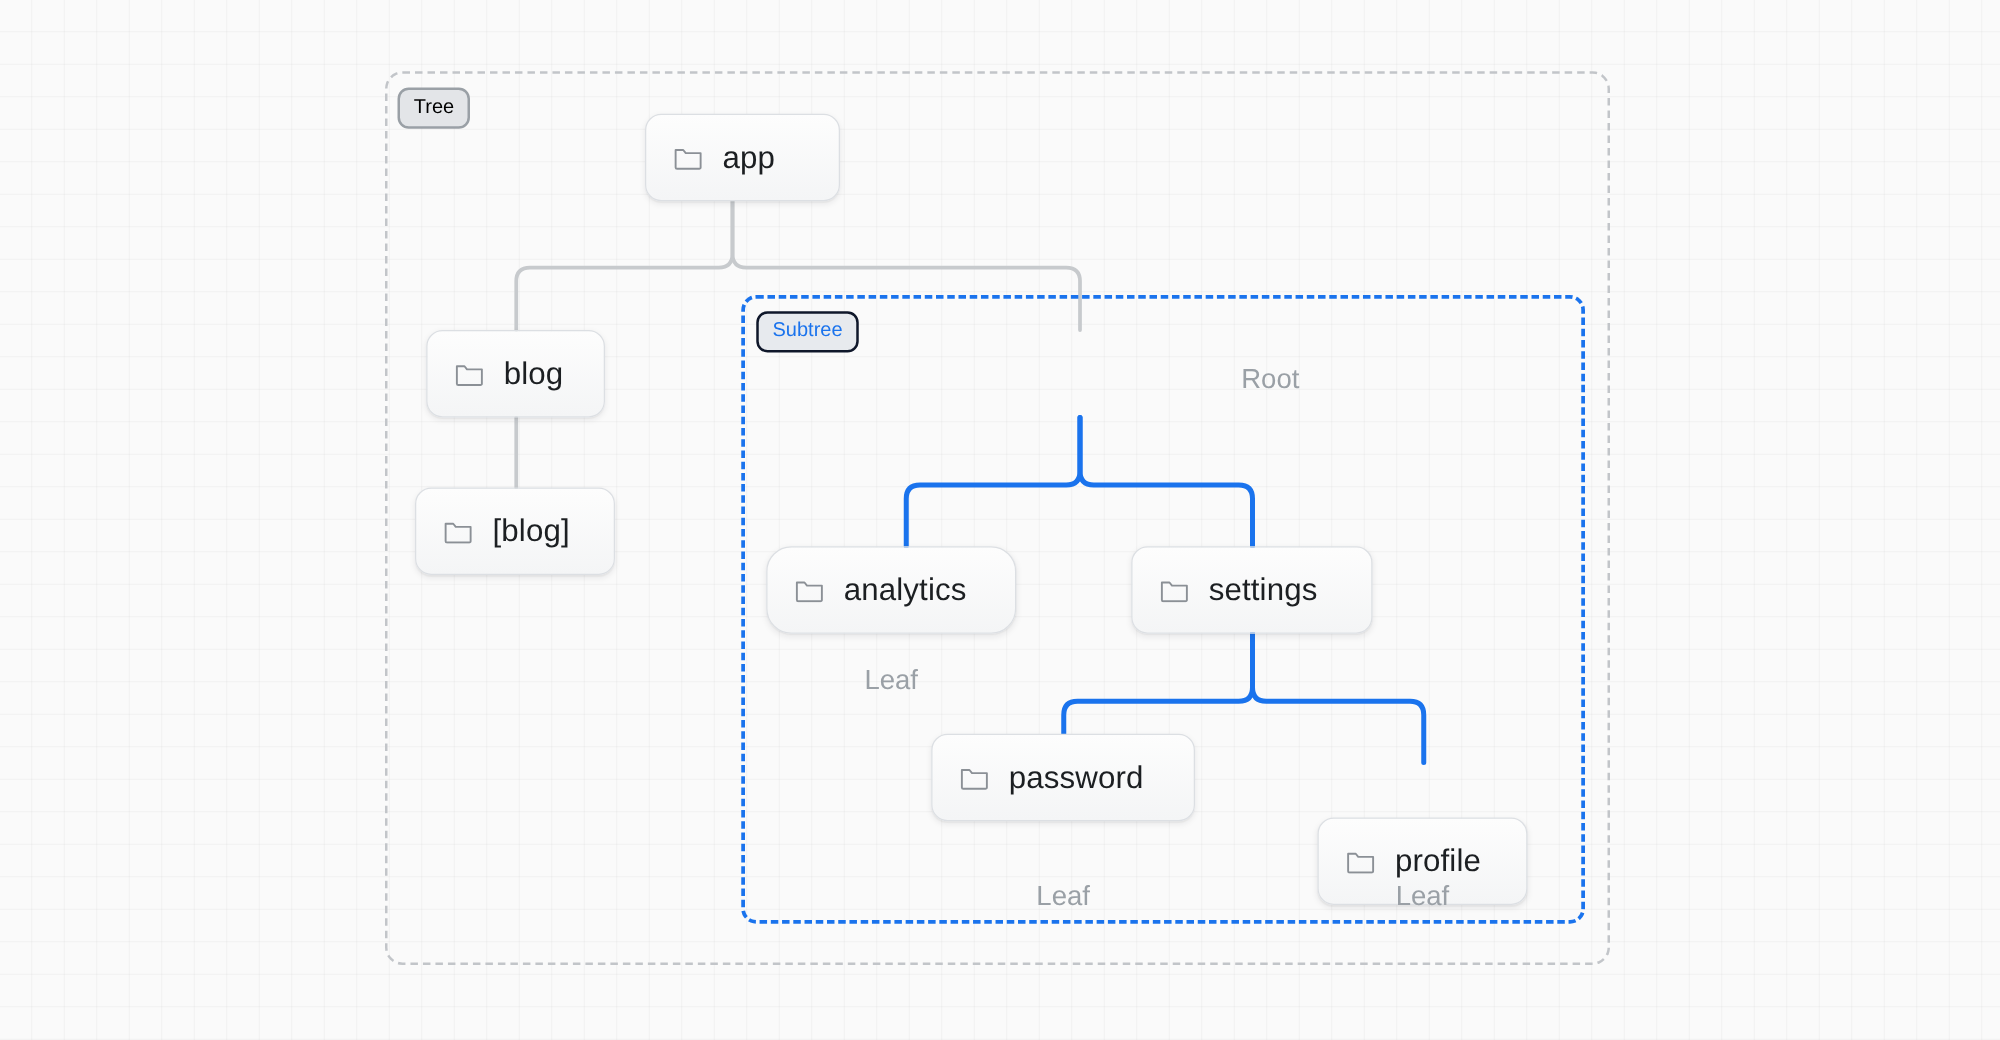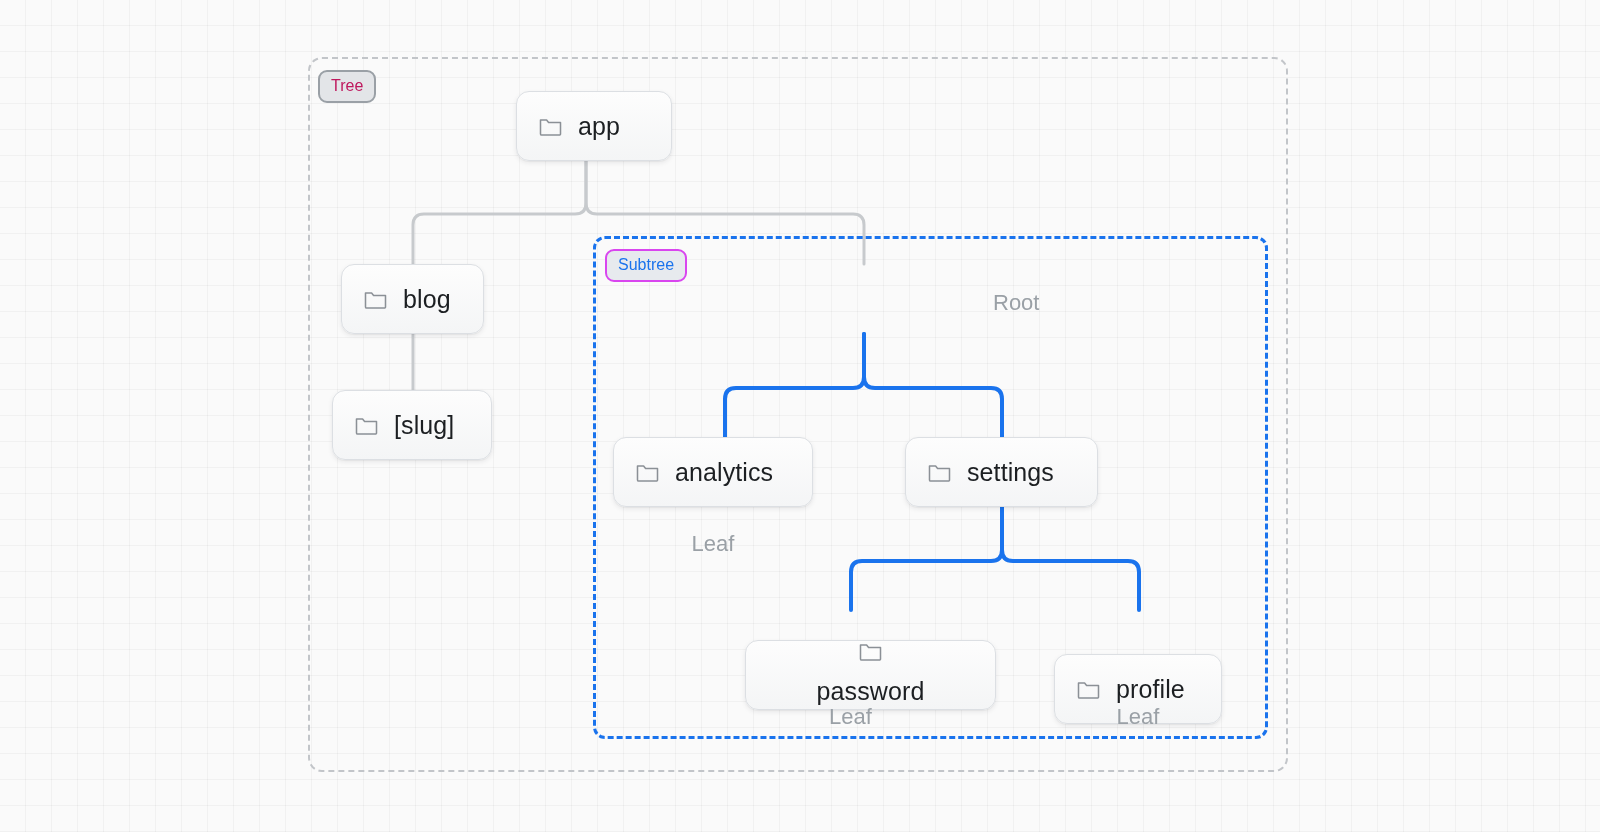--- a/index.html
+++ b/index.html
@@ -62,25 +62,25 @@
     justify-content: center;
     border-radius: 9px;
     font-size: 16px;
     line-height: 1;
     padding: 6px 11px 7px 11px;
     white-space: nowrap;
   }
   .badge-tree {
     background: #e3e5e8;
     border: 2px solid #9aa0a6;
-    color: #be185d;
+    color: #000000;
   }
   .badge-subtree {
     background: #e7eaee;
-    border: 2px solid #d946ef;
+    border: 2px solid #0f172a;
     color: #1a73ed;
   }
 
   
   .node {
     position: absolute;
     box-sizing: border-box;
     display: flex;
     align-items: center;
     gap: 16px;
@@ -157,39 +157,39 @@
     <svg class="folder-icon" viewBox="0 0 24 21" xmlns="http://www.w3.org/2000/svg">
       <path d="M1.5,4.2 h6.4 l2.1,2.6 h12.5 v12.0 a1.2,1.2 0 0 1 -1.2,1.2 h-18.6 a1.2,1.2 0 0 1 -1.2,-1.2 z" fill="none" stroke="#8b9096" stroke-width="1.6" stroke-linejoin="round"></path>
     </svg>
     <span class="node-label">blog</span>
   </div>
 
   <div class="node" style="left:332px; top:390px; width:160px;">
     <svg class="folder-icon" viewBox="0 0 24 21" xmlns="http://www.w3.org/2000/svg">
       <path d="M1.5,4.2 h6.4 l2.1,2.6 h12.5 v12.0 a1.2,1.2 0 0 1 -1.2,1.2 h-18.6 a1.2,1.2 0 0 1 -1.2,-1.2 z" fill="none" stroke="#8b9096" stroke-width="1.6" stroke-linejoin="round"></path>
     </svg>
-    <span class="node-label">[slug]</span>
-  </div>
-
-
-  <div class="node" style="left:613px; top:437px; width:200px;">
+    <span class="node-label">[blog]</span>
+  </div>
+
+
+  <div class="node" style="left:613px; top:437px; width:200px;border-radius:20px;">
     <svg class="folder-icon" viewBox="0 0 24 21" xmlns="http://www.w3.org/2000/svg">
       <path d="M1.5,4.2 h6.4 l2.1,2.6 h12.5 v12.0 a1.2,1.2 0 0 1 -1.2,1.2 h-18.6 a1.2,1.2 0 0 1 -1.2,-1.2 z" fill="none" stroke="#8b9096" stroke-width="1.6" stroke-linejoin="round"></path>
     </svg>
     <span class="node-label">analytics</span>
   </div>
 
   <div class="node" style="left:905px; top:437px; width:193px;">
     <svg class="folder-icon" viewBox="0 0 24 21" xmlns="http://www.w3.org/2000/svg">
       <path d="M1.5,4.2 h6.4 l2.1,2.6 h12.5 v12.0 a1.2,1.2 0 0 1 -1.2,1.2 h-18.6 a1.2,1.2 0 0 1 -1.2,-1.2 z" fill="none" stroke="#8b9096" stroke-width="1.6" stroke-linejoin="round"></path>
     </svg>
     <span class="node-label">settings</span>
   </div>
 
-  <div class="node" style="left:745px; top:640px; width:251px;flex-direction:column;">
+  <div class="node" style="left:745px; top:587px; width:211px;">
     <svg class="folder-icon" viewBox="0 0 24 21" xmlns="http://www.w3.org/2000/svg">
       <path d="M1.5,4.2 h6.4 l2.1,2.6 h12.5 v12.0 a1.2,1.2 0 0 1 -1.2,1.2 h-18.6 a1.2,1.2 0 0 1 -1.2,-1.2 z" fill="none" stroke="#8b9096" stroke-width="1.6" stroke-linejoin="round"></path>
     </svg>
     <span class="node-label">password</span>
   </div>
 
   <div class="node" style="left:1054px; top:610px; width:168px;margin-top:44px;">
     <svg class="folder-icon" viewBox="0 0 24 21" xmlns="http://www.w3.org/2000/svg">
       <path d="M1.5,4.2 h6.4 l2.1,2.6 h12.5 v12.0 a1.2,1.2 0 0 1 -1.2,1.2 h-18.6 a1.2,1.2 0 0 1 -1.2,-1.2 z" fill="none" stroke="#8b9096" stroke-width="1.6" stroke-linejoin="round"></path>
     </svg>

